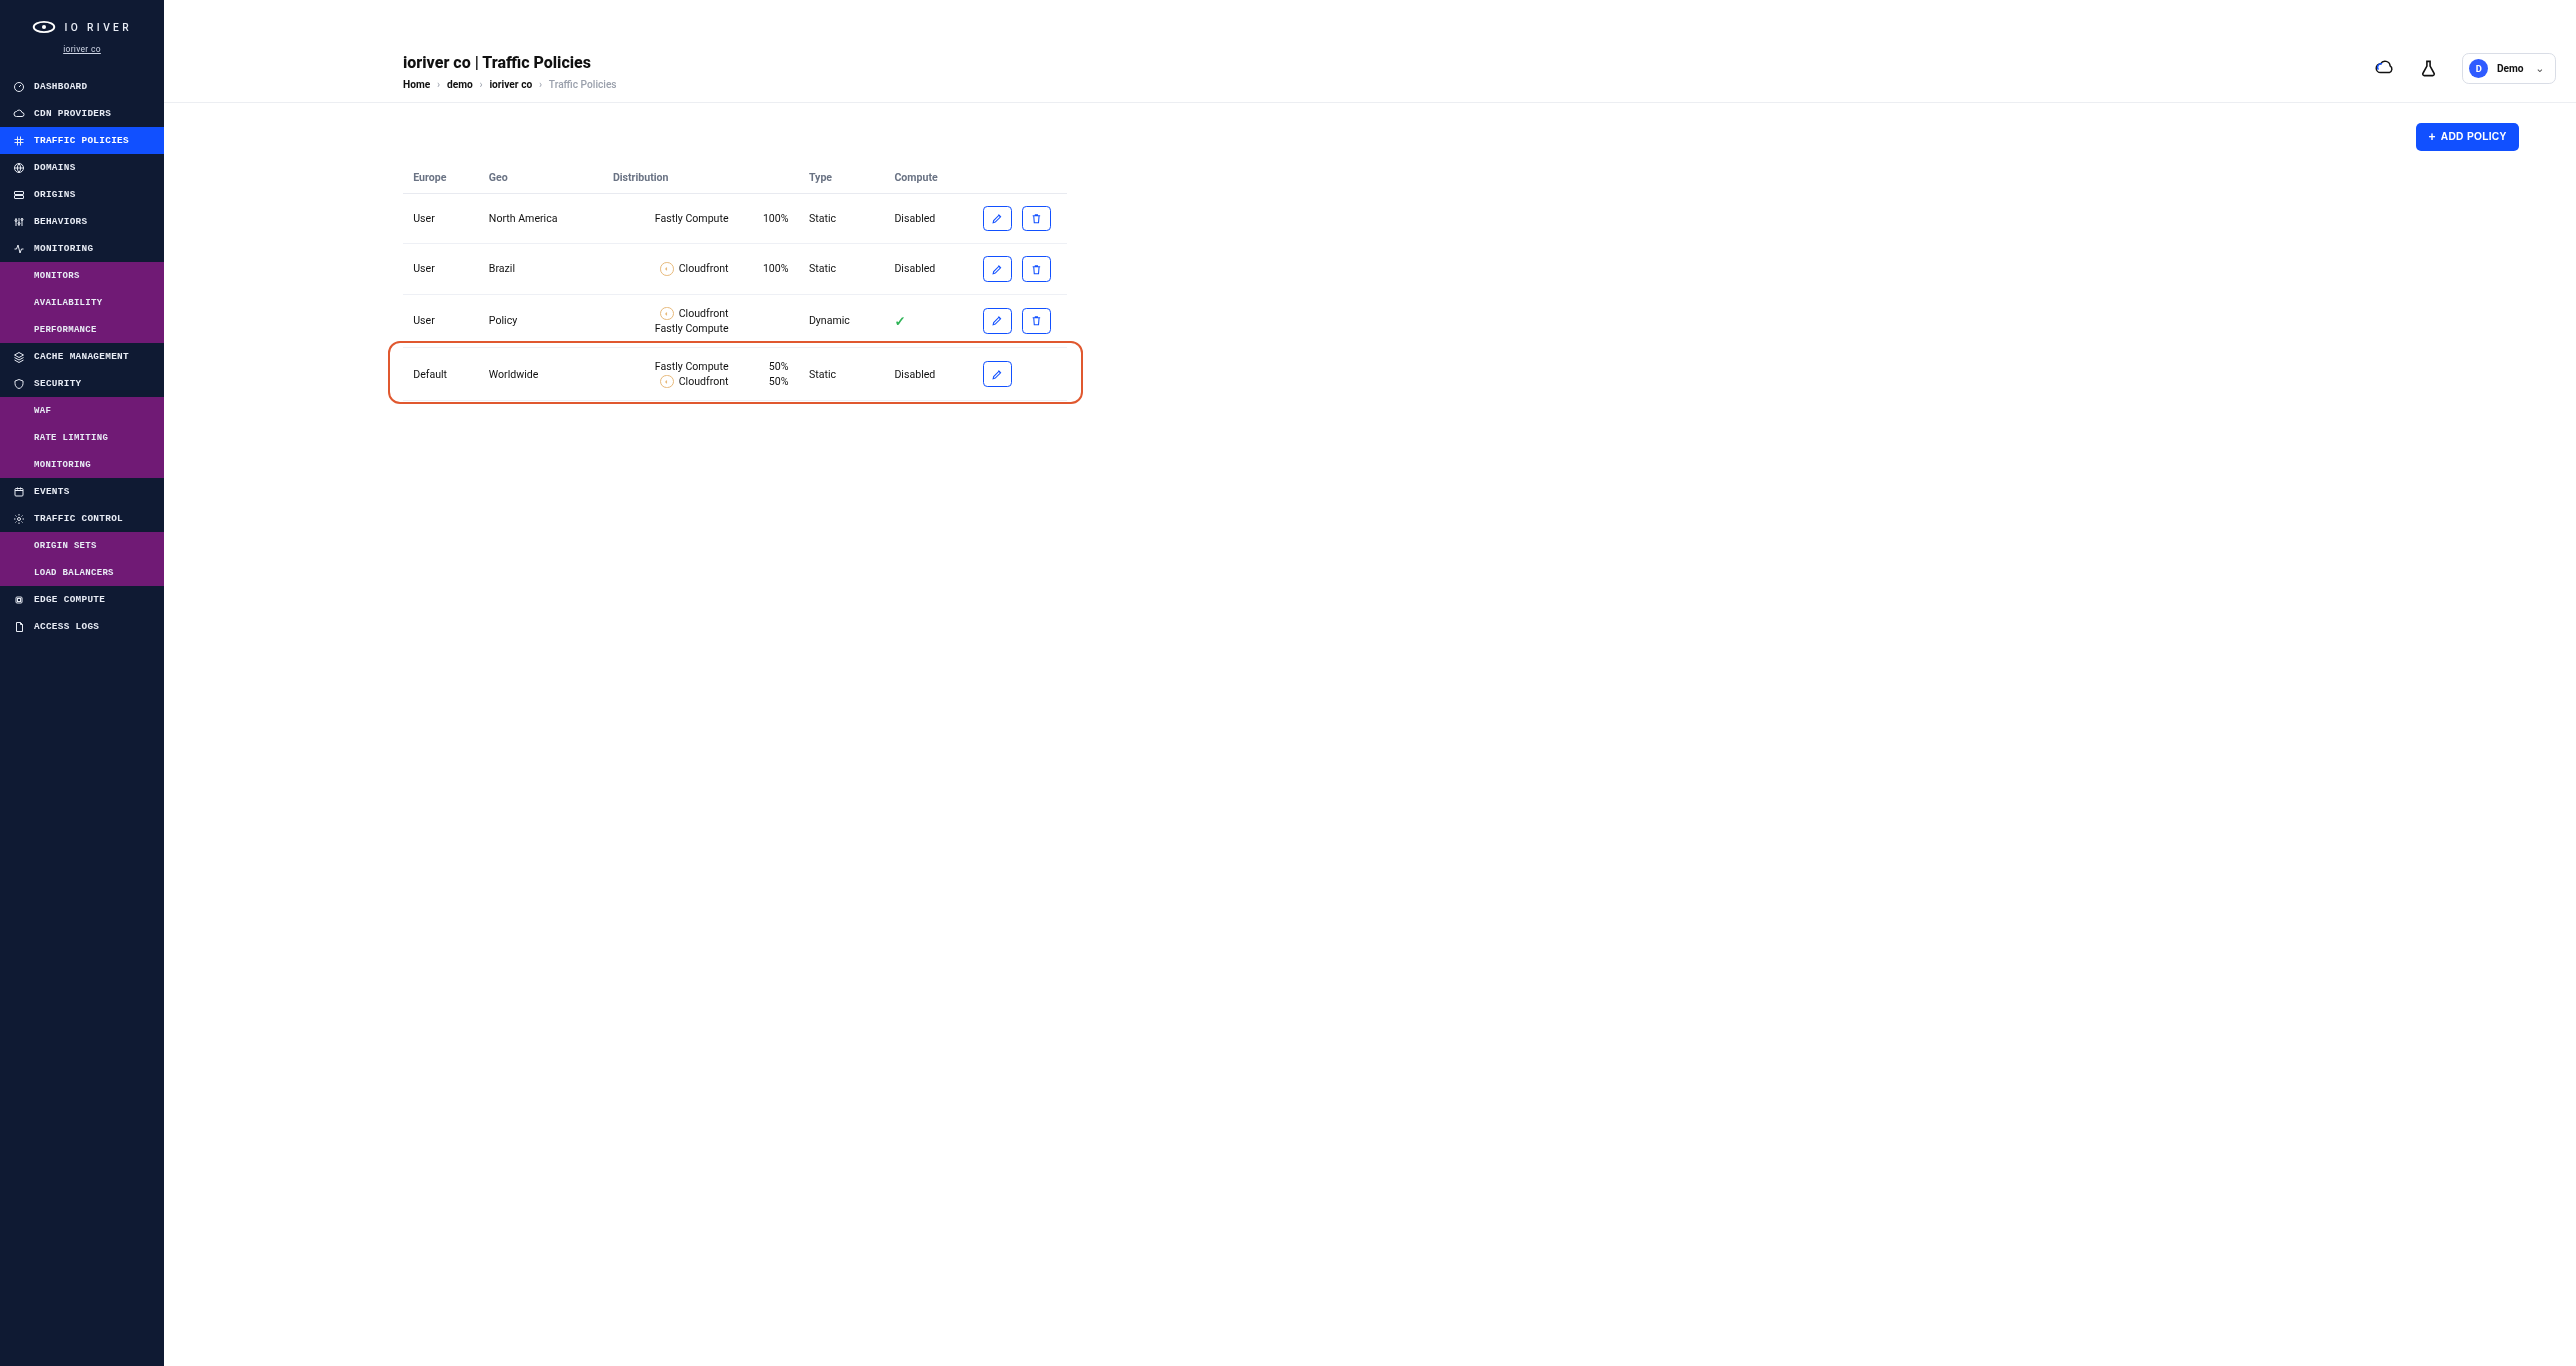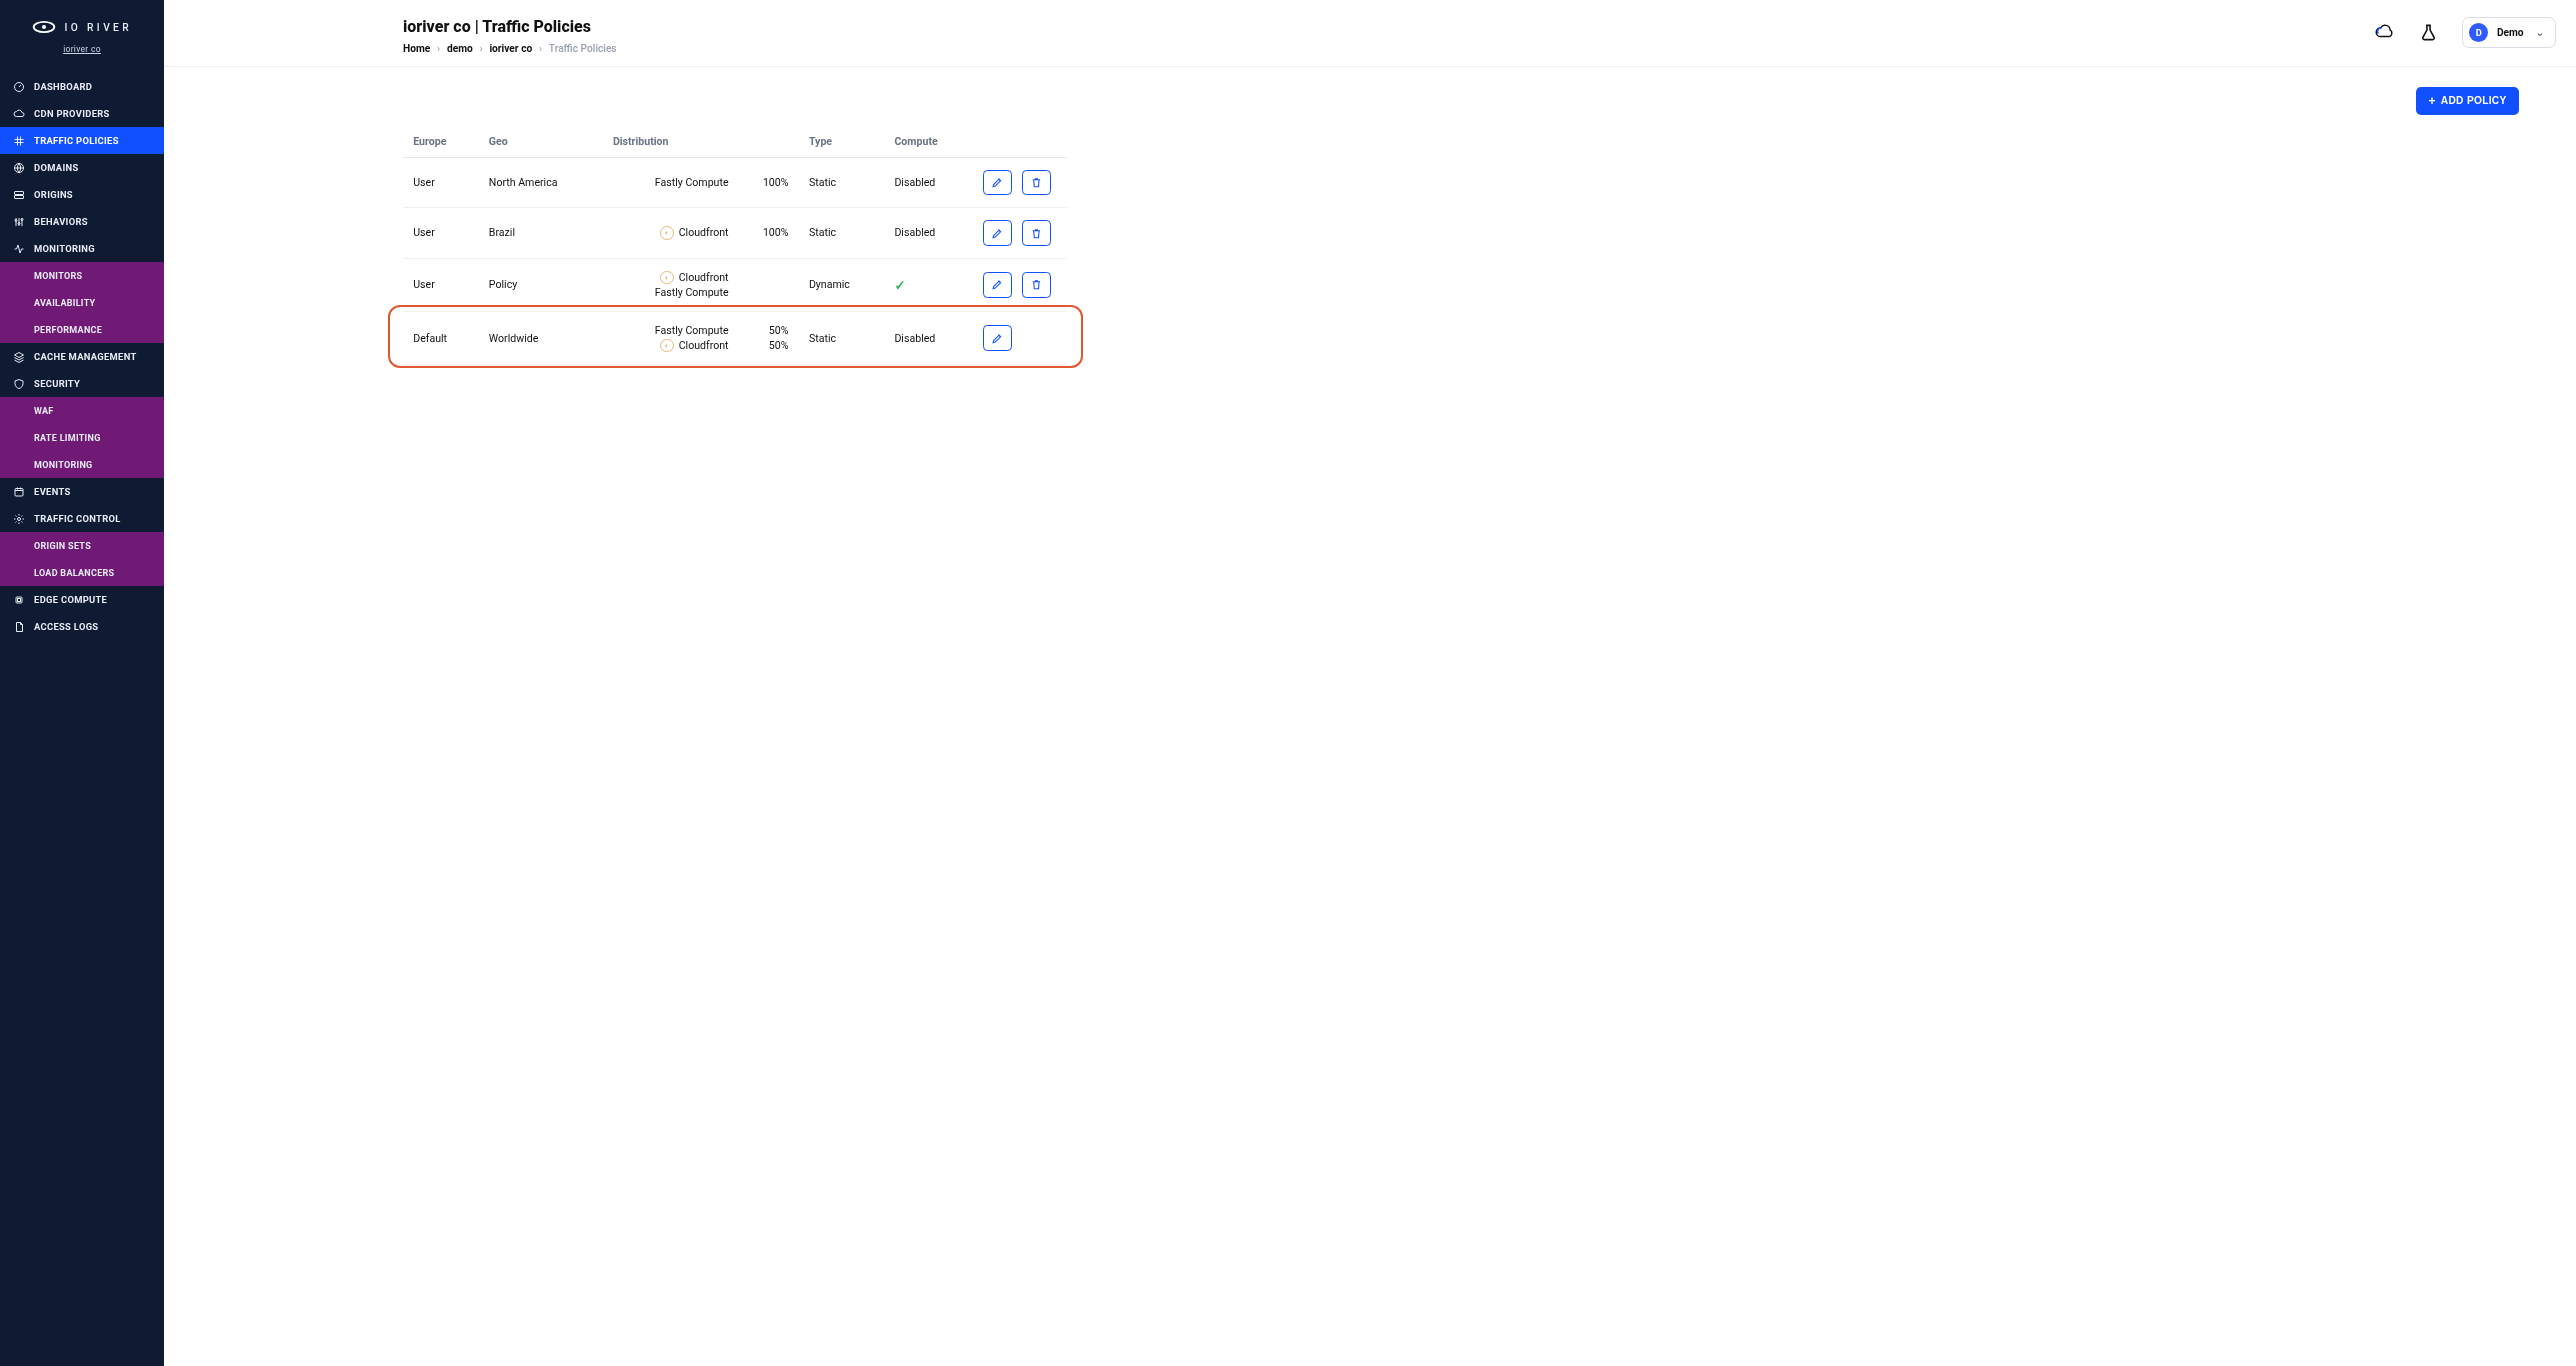--- a/index.html
+++ b/index.html
@@ -40,39 +40,41 @@
 
   .nav-item, .nav-sub {
     display: flex;
     align-items: center;
     height: 27px;
     padding: 0 12px;
     font-weight: 700;
     cursor: pointer;
     color: #e8ecf5;
     white-space: nowrap;
+    font-family: Liberation Mono, monospace;
   }
   .nav-item .nav-icon { width:13.6px; height:13.6px; margin-right:8.5px; display:flex; align-items:center; justify-content:center; }
   .nav-item.active { background: #1150ff; color:#fff; }
   .nav-sub {
     background: #701a75;
     padding-left: 34px;
     font-weight: 700;
     font-size: 9px;
   }
 
   .nav-icon svg { stroke:#e8ecf5; }
 
   
   .main {
     flex: 1;
     display: flex;
     flex-direction: column;
     background:#fff;
     overflow:auto;
+    margin-top:36px;
   }
   .topbar {
     display:flex;
     align-items: flex-start;
     justify-content: space-between;
     padding: 17px 20.4px 12px 239px;
     border-bottom: 0.9px solid #eceef2;
   }
   .topbar-left { display:flex; flex-direction:column; gap:6.8px; }
   .page-title { font-size: 16px; font-weight: 800; }

